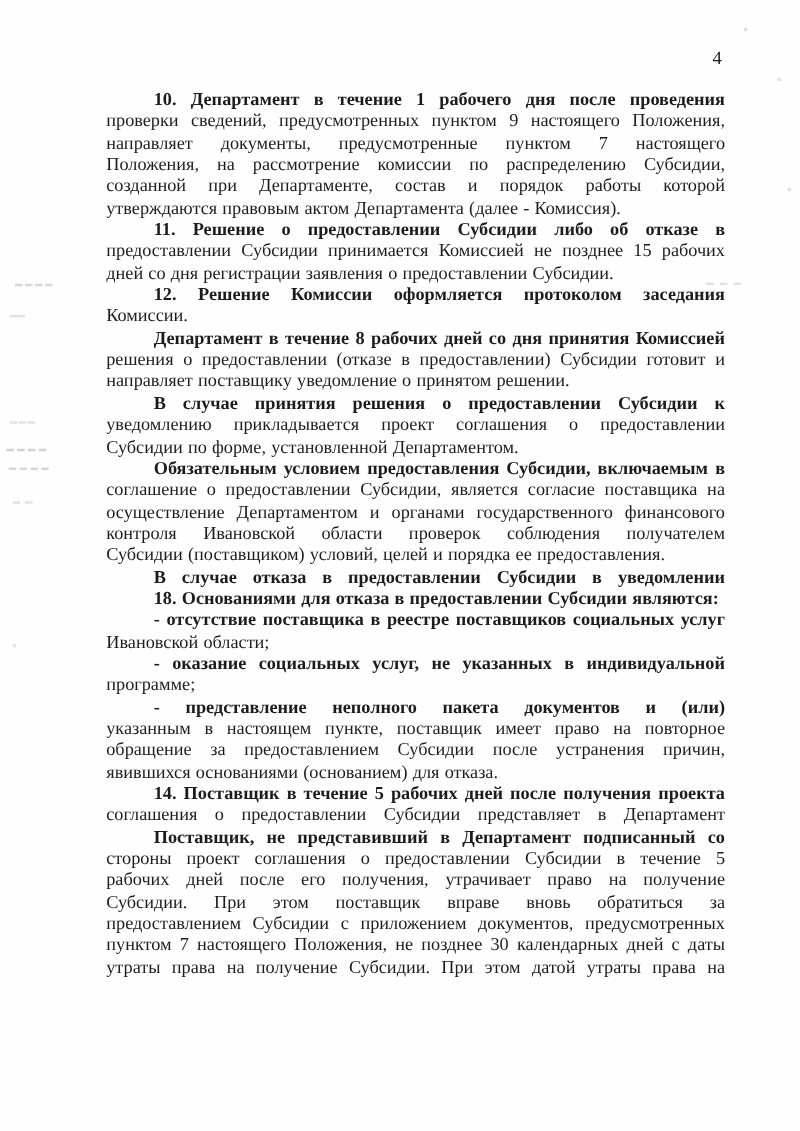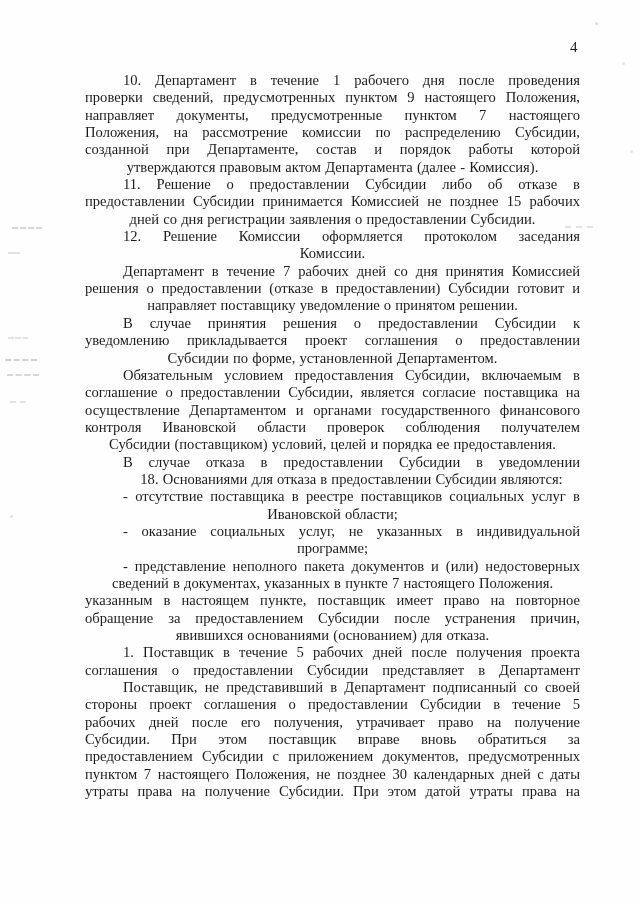--- a/index.html
+++ b/index.html
@@ -29,29 +29,29 @@
     left: 85px;
     top: 72px;
     width: 495px;
     font-size: 14.6px;
   }
 
   .line {
     height: 17.35px;
     line-height: 17.35px;
     overflow: hidden;
-    text-align: center;
+    text-align: left;
     word-spacing: 0.5px;
   }
   .line.j {
     text-align: justify;
     text-align-last: justify;
     text-justify: inter-word;
   }
-  .line.ind { text-indent: 38px; }
+  .line.ind { text-indent: 38px; font-weight: bold; }
 
   
   .art { position: absolute; pointer-events: none; }
   .art.dash { height: 0; border-top: 2px dashed rgba(70,70,70,0.30); }
   .art.dot  { width: 3px; height: 3px; border-radius: 50%; background: rgba(70,70,70,0.35); }
 </style>
 </head>
 <body>
 
 <div class="page">
@@ -63,43 +63,42 @@
       <div class="line j">проверки сведений, предусмотренных пунктом 9 настоящего Положения,</div>
       <div class="line j">направляет документы, предусмотренные пунктом 7 настоящего</div>
       <div class="line j">Положения, на рассмотрение комиссии по распределению Субсидии,</div>
       <div class="line j">созданной при Департаменте, состав и порядок работы которой</div>
       <div class="line">утверждаются правовым актом Департамента (далее - Комиссия).</div>
       <div class="line j ind">11. Решение о предоставлении Субсидии либо об отказе в</div>
       <div class="line j">предоставлении Субсидии принимается Комиссией не позднее 15 рабочих</div>
       <div class="line">дней со дня регистрации заявления о предоставлении Субсидии.</div>
       <div class="line j ind">12. Решение Комиссии оформляется протоколом заседания</div>
       <div class="line">Комиссии.</div>
-      <div class="line j ind">Департамент в течение 7 рабочих дней со дня принятия Комиссией</div>
+      <div class="line j ind">Департамент в течение 8 рабочих дней со дня принятия Комиссией</div>
       <div class="line j">решения о предоставлении (отказе в предоставлении) Субсидии готовит и</div>
       <div class="line">направляет поставщику уведомление о принятом решении.</div>
       <div class="line j ind">В случае принятия решения о предоставлении Субсидии к</div>
       <div class="line j">уведомлению прикладывается проект соглашения о предоставлении</div>
       <div class="line">Субсидии по форме, установленной Департаментом.</div>
       <div class="line j ind">Обязательным условием предоставления Субсидии, включаемым в</div>
       <div class="line j">соглашение о предоставлении Субсидии, является согласие поставщика на</div>
       <div class="line j">осуществление Департаментом и органами государственного финансового</div>
       <div class="line j">контроля Ивановской области проверок соблюдения получателем</div>
       <div class="line">Субсидии (поставщиком) условий, целей и порядка ее предоставления.</div>
       <div class="line j ind">В случае отказа в предоставлении Субсидии в уведомлении</div>
       <div class="line ind">18. Основаниями для отказа в предоставлении Субсидии являются:</div>
       <div class="line j ind">- отсутствие поставщика в реестре поставщиков социальных услуг в</div>
       <div class="line">Ивановской области;</div>
       <div class="line j ind">- оказание социальных услуг, не указанных в индивидуальной</div>
       <div class="line">программе;</div>
       <div class="line j ind">- представление неполного пакета документов и (или) недостоверных</div>
-      <div class="line">сведений в документах, указанных в пункте 7 настоящего Положения.</div>
       <div class="line j">указанным в настоящем пункте, поставщик имеет право на повторное</div>
       <div class="line j">обращение за предоставлением Субсидии после устранения причин,</div>
       <div class="line">явившихся основаниями (основанием) для отказа.</div>
-      <div class="line j ind">1. Поставщик в течение 5 рабочих дней после получения проекта</div>
+      <div class="line j ind">14. Поставщик в течение 5 рабочих дней после получения проекта</div>
       <div class="line j">соглашения о предоставлении Субсидии представляет в Департамент</div>
       <div class="line j ind">Поставщик, не представивший в Департамент подписанный со своей</div>
       <div class="line j">стороны проект соглашения о предоставлении Субсидии в течение 5</div>
       <div class="line j">рабочих дней после его получения, утрачивает право на получение</div>
       <div class="line j">Субсидии. При этом поставщик вправе вновь обратиться за</div>
       <div class="line j">предоставлением Субсидии с приложением документов, предусмотренных</div>
       <div class="line j">пунктом 7 настоящего Положения, не позднее 30 календарных дней с даты</div>
       <div class="line j">утраты права на получение Субсидии. При этом датой утраты права на</div>
     </div>
 

